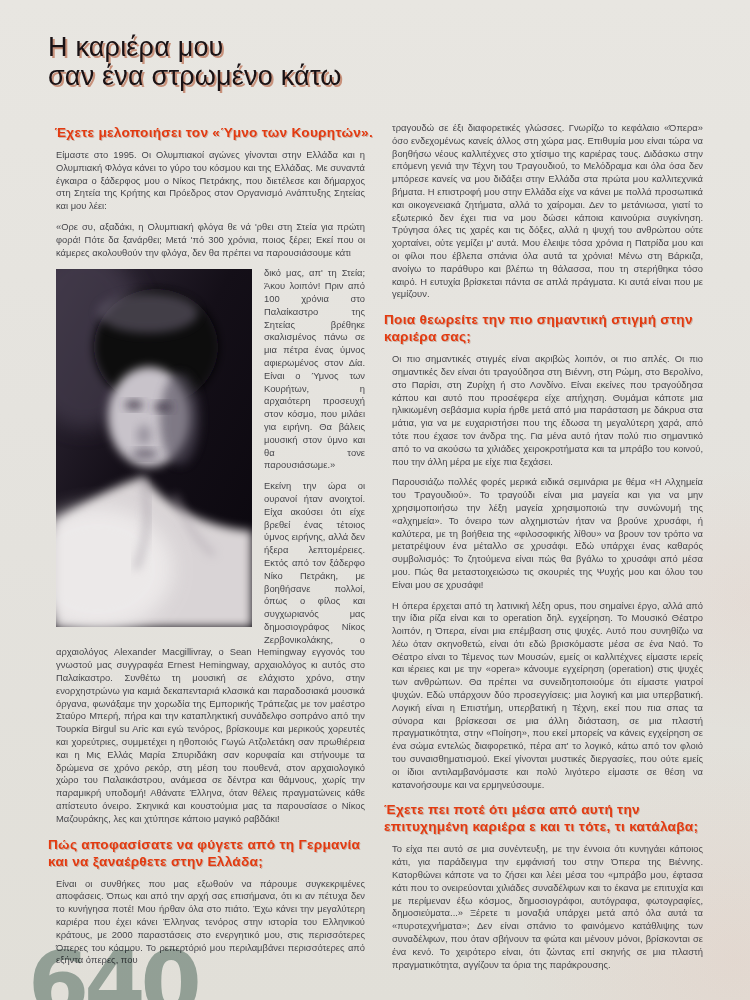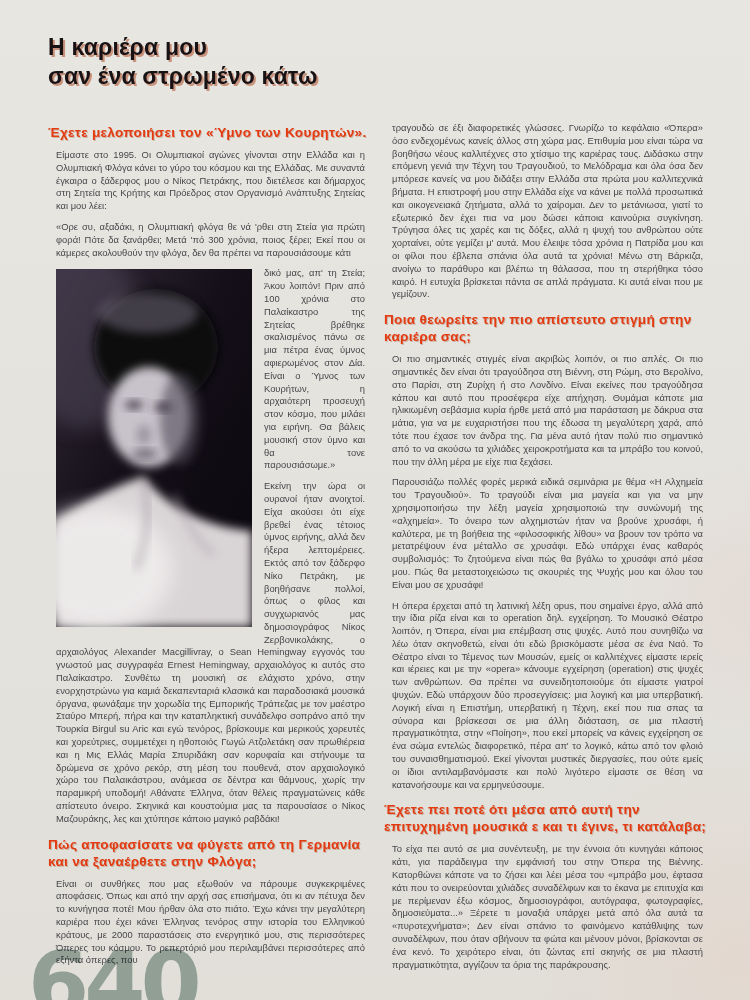--- a/index.html
+++ b/index.html
@@ -11,36 +11,36 @@
   }
   .page{
     position:relative;width:750px;height:1000px;overflow:hidden;
     background:
       radial-gradient(circle at 98% 96%, rgba(235,150,130,0.10), rgba(0,0,0,0) 18%),
       radial-gradient(circle at 100% 60%, rgba(230,140,120,0.07), rgba(0,0,0,0) 14%),
       linear-gradient(180deg,#e8e6e1 0%,#e4e2dd 55%,#e1dfd8 100%);
   }
   .title{
     position:absolute;left:48px;top:33px;
-    font-size:23px;line-height:29px;font-weight:bold;
+    font-size:27px;line-height:29px;font-weight:normal;
     color:#191215;letter-spacing:0.2px;
     text-shadow:2px 2px 0 rgba(170,62,22,0.50);
   }
   .col{position:absolute;color:#46464b;font-size:9.4px;line-height:12.8px;
        text-align:justify;}
   .col-left{left:48px;top:124px;width:325px;height:866px;overflow:hidden;}
   .col-right{left:384px;top:114px;width:327px;height:876px;overflow:hidden;}
   .col p{margin:8px;}
   h2.q{
     font-size:13.6px;line-height:17px;font-weight:bold;
     color:#e33a10;margin:10px 0 5px 0;text-align:left;
     text-shadow:1px 1px 0 rgba(130,35,5,0.25);
     letter-spacing:0.3px;
   }
-  h2.q.first{margin-top:0;}
+  h2.q.first{margin-top:0;text-align:right;}
   .photo-wrap{
     float:left;width:196px;height:358px;margin:2px 12px 8px 0;
     display:block;overflow:hidden;background:#0d0a10;
   }
   .pagenum{
     position:absolute;left:28px;top:932px;
     font-family:"DejaVu Sans","Liberation Sans",sans-serif;
     font-size:88px;font-weight:bold;letter-spacing:-5px;
     color:#8ba29a;opacity:0.78;mix-blend-mode:multiply;
     z-index:3;
@@ -89,29 +89,29 @@
           <ellipse cx="89" cy="185" rx="13" ry="4" fill="#57505e" opacity="0.9" filter="url(#soft)"></ellipse>
           <path d="M0,358 L0,252 C34,230 64,214 88,208 C112,240 152,258 196,262 L196,358 Z" fill="#d9d4d6" filter="url(#soft)"></path>
           <ellipse cx="42" cy="300" rx="75" ry="62" fill="#efecec" opacity="0.9" filter="url(#soft2)"></ellipse>
           <path d="M86,210 C95,235 92,270 80,300" stroke="#9a939d" stroke-width="5" fill="none" opacity="0.6" filter="url(#soft)"></path>
           <path d="M118,226 C130,250 138,270 158,286" stroke="#aaa2ab" stroke-width="6" fill="none" opacity="0.5" filter="url(#soft)"></path>
         </svg>
       </span>
       <span>δικό μας, απ' τη Στεία; Άκου λοιπόν! Πριν από 100 χρόνια στο Παλαίκαστρο της Σητείας βρέθηκε σκαλισμένος πάνω σε μια πέτρα ένας ύμνος αφιερωμένος στον Δία. Είναι ο Ύμνος των Κουρήτων, η αρχαιότερη προσευχή στον κόσμο, που μιλάει για ειρήνη. Θα βάλεις μουσική στον ύμνο και θα τονε παρουσιάσωμε.»</span>
     </p>
     <p>Εκείνη την ώρα οι ουρανοί ήταν ανοιχτοί. Είχα ακούσει ότι είχε βρεθεί ένας τέτοιος ύμνος ειρήνης, αλλά δεν ήξερα λεπτομέρειες. Εκτός από τον ξάδερφο Νίκο Πετράκη, με βοηθήσανε πολλοί, όπως ο φίλος και συγχωριανός μας δημοσιογράφος Νίκος Ζερβονικολάκης, ο αρχαιολόγος Alexander Macgillivray, ο Sean Hemingway εγγονός του γνωστού μας συγγραφέα Ernest Hemingway, αρχαιολόγος κι αυτός στο Παλαίκαστρο. Συνθέτω τη μουσική σε ελάχιστο χρόνο, στην ενορχηστρώνω για καμιά δεκαπενταριά κλασικά και παραδοσιακά μουσικά όργανα, φωνάξαμε την χορωδία της Εμπορικής Τράπεζας με τον μαέστρο Σταύρο Μπερή, πήρα και την καταπληκτική συνάδελφο σοπράνο από την Τουρκία Birgul su Aric και εγώ τενόρος, βρίσκουμε και μερικούς χορευτές και χορεύτριες, συμμετέχει η ηθοποιός Γωγώ Ατζολετάκη σαν πρωθιέρεια και η Μις Ελλάς Μαρία Σπυριδάκη σαν κορυφαία και στήνουμε τα δρώμενα σε χρόνο ρεκόρ, στη μέση του πουθενά, στον αρχαιολογικό χώρο του Παλαικάστρου, ανάμεσα σε δέντρα και θάμνους, χωρίς την παραμικρή υποδομή! Αθάνατε Έλληνα, όταν θέλεις πραγματώνεις κάθε απίστευτο όνειρο. Σκηνικά και κουστούμια μας τα παρουσίασε ο Νίκος Μαζουράκης, λες και χτύπησε κάποιο μαγικό ραβδάκι!</p>
-    <h2 class="q">Πώς αποφασίσατε να φύγετε από τη Γερμανία και να ξαναέρθετε στην Φλόγα;</h2>
+    <h2 class="q">Πώς αποφασίσατε να φύγετε από τη Γερμανία και να ξαναέρθετε στην Ελλάδα;</h2>
     <p>Είναι οι συνθήκες που μας εξωθούν να πάρουμε συγκεκριμένες αποφάσεις. Όπως και από την αρχή σας επισήμανα, ότι κι αν πέτυχα δεν το κυνήγησα ποτέ! Μου ήρθαν όλα στο πιάτο. Έχω κάνει την μεγαλύτερη καριέρα που έχει κάνει Έλληνας τενόρος στην ιστορία του Ελληνικού κράτους, με 2000 παραστάσεις στο ενεργητικό μου, στις περισσότερες Όπερες του κόσμου. Το ρεπερτόριό μου περιλαμβάνει περισσότερες από εξήντα όπερες, που</p>
   </div>
 
   <div class="col col-right">
     <p>τραγουδώ σε έξι διαφορετικές γλώσσες. Γνωρίζω το κεφάλαιο «Όπερα» όσο ενδεχομένως κανείς άλλος στη χώρα μας. Επιθυμία μου είναι τώρα να βοηθήσω νέους καλλιτέχνες στο χτίσιμο της καριέρας τους. Διδάσκω στην επόμενη γενιά την Τέχνη του Τραγουδιού, το Μελόδραμα και όλα όσα δεν μπόρεσε κανείς να μου διδάξει στην Ελλάδα στα πρώτα μου καλλιτεχνικά βήματα. Η επιστροφή μου στην Ελλάδα είχε να κάνει με πολλά προσωπικά και οικογενειακά ζητήματα, αλλά το χαίρομαι. Δεν το μετάνιωσα, γιατί το εξωτερικό δεν έχει πια να μου δώσει κάποια καινούρια συγκίνηση. Τρύγησα όλες τις χαρές και τις δόξες, αλλά η ψυχή του ανθρώπου ούτε χορταίνει, ούτε γεμίζει μ' αυτά. Μου έλειψε τόσα χρόνια η Πατρίδα μου και οι φίλοι που έβλεπα σπάνια όλα αυτά τα χρόνια! Μένω στη Βάρκιζα, ανοίγω το παράθυρο και βλέπω τη θάλασσα, που τη στερήθηκα τόσο καιρό. Η ευτυχία βρίσκεται πάντα σε απλά πράγματα. Κι αυτά είναι που με γεμίζουν.</p>
-    <h2 class="q">Ποια θεωρείτε την πιο απίστευτο στιγμή στην καριέρα σας;</h2>
+    <h2 class="q">Ποια θεωρείτε την πιο σημαντική στιγμή στην καριέρα σας;</h2>
     <p>Οι πιο σημαντικές στιγμές είναι ακριβώς λοιπόν, οι πιο απλές. Οι πιο σημαντικές δεν είναι ότι τραγούδησα στη Βιέννη, στη Ρώμη, στο Βερολίνο, στο Παρίσι, στη Ζυρίχη ή στο Λονδίνο. Είναι εκείνες που τραγούδησα κάπου και αυτό που προσέφερα είχε απήχηση. Θυμάμαι κάποτε μια ηλικιωμένη σεβάσμια κυρία ήρθε μετά από μια παράσταση με δάκρυα στα μάτια, για να με ευχαριστήσει που της έδωσα τη μεγαλύτερη χαρά, από τότε που έχασε τον άνδρα της. Για μένα αυτό ήταν πολύ πιο σημαντικό από το να ακούσω τα χιλιάδες χειροκροτήματα και τα μπράβο του κοινού, που την άλλη μέρα με είχε πια ξεχάσει.</p>
     <p>Παρουσιάζω πολλές φορές μερικά ειδικά σεμινάρια με θέμα «Η Αλχημεία του Τραγουδιού». Το τραγούδι είναι μια μαγεία και για να μην χρησιμοποιήσω την λέξη μαγεία χρησιμοποιώ την συνώνυμή της «αλχημεία». Το όνειρο των αλχημιστών ήταν να βρούνε χρυσάφι, ή καλύτερα, με τη βοήθεια της «φιλοσοφικής λίθου» να βρουν τον τρόπο να μετατρέψουν ένα μέταλλο σε χρυσάφι. Εδώ υπάρχει ένας καθαρός συμβολισμός: Το ζητούμενα είναι πώς θα βγάλω το χρυσάφι από μέσα μου. Πώς θα μεταστοιχειώσω τις σκουριές της Ψυχής μου και όλου του Είναι μου σε χρυσάφι!</p>
     <p>Η όπερα έρχεται από τη λατινική λέξη opus, που σημαίνει έργο, αλλά από την ίδια ρίζα είναι και το operation δηλ. εγχείρηση. Το Μουσικό Θέατρο λοιπόν, η Όπερα, είναι μια επέμβαση στις ψυχές. Αυτό που συνηθίζω να λέω όταν σκηνοθετώ, είναι ότι εδώ βρισκόμαστε μέσα σε ένα Ναό. Το Θέατρο είναι το Τέμενος των Μουσών, εμείς οι καλλιτέχνες είμαστε ιερείς και ιέρειες και με την «opera» κάνουμε εγχείρηση (operation) στις ψυχές των ανθρώπων. Θα πρέπει να συνειδητοποιούμε ότι είμαστε γιατροί ψυχών. Εδώ υπάρχουν δύο προσεγγίσεις: μια λογική και μια υπερβατική. Λογική είναι η Επιστήμη, υπερβατική η Τέχνη, εκεί που πια σπας τα σύνορα και βρίσκεσαι σε μια άλλη διάσταση, σε μια πλαστή πραγματικότητα, στην «Ποίηση», που εκεί μπορείς να κάνεις εγχείρηση σε ένα σώμα εντελώς διαφορετικό, πέρα απ' το λογικό, κάτω από τον φλοιό του συναισθηματισμού. Εκεί γίνονται μυστικές διεργασίες, που ούτε εμείς οι ίδιοι αντιλαμβανόμαστε και πολύ λιγότερο είμαστε σε θέση να κατανοήσουμε και να ερμηνεύσουμε.</p>
-    <h2 class="q">Έχετε πει ποτέ ότι μέσα από αυτή την επιτυχημένη μουσικά ε και τι έγινε, τι κατάλαβα;</h2>
+    <h2 class="q">Έχετε πει ποτέ ότι μέσα από αυτή την επιτυχημένη καριέρα ε και τι τότε, τι κατάλαβα;</h2>
     <p>Το είχα πει αυτό σε μια συνέντευξη, με την έννοια ότι κυνηγάει κάποιος κάτι, για παράδειγμα την εμφάνισή του στην Όπερα της Βιέννης. Κατορθώνει κάποτε να το ζήσει και λέει μέσα του «μπράβο μου, έφτασα κάτι που το ονειρεύονται χιλιάδες συναδέλφων και το έκανα με επιτυχία και με περίμεναν έξω κόσμος, δημοσιογράφοι, αυτόγραφα, φωτογραφίες, δημοσιεύματα...» Ξέρετε τι μοναξιά υπάρχει μετά από όλα αυτά τα «πυροτεχνήματα»; Δεν είναι σπάνιο το φαινόμενο κατάθλιψης των συναδέλφων, που όταν σβήνουν τα φώτα και μένουν μόνοι, βρίσκονται σε ένα κενό. Το χειρότερο είναι, ότι ζώντας επί σκηνής σε μια πλαστή πραγματικότητα, αγγίζουν τα όρια της παράκρουσης.</p>
   </div>
 
   <div class="pagenum">640</div>
 
 </div>
 
 </body></html>

